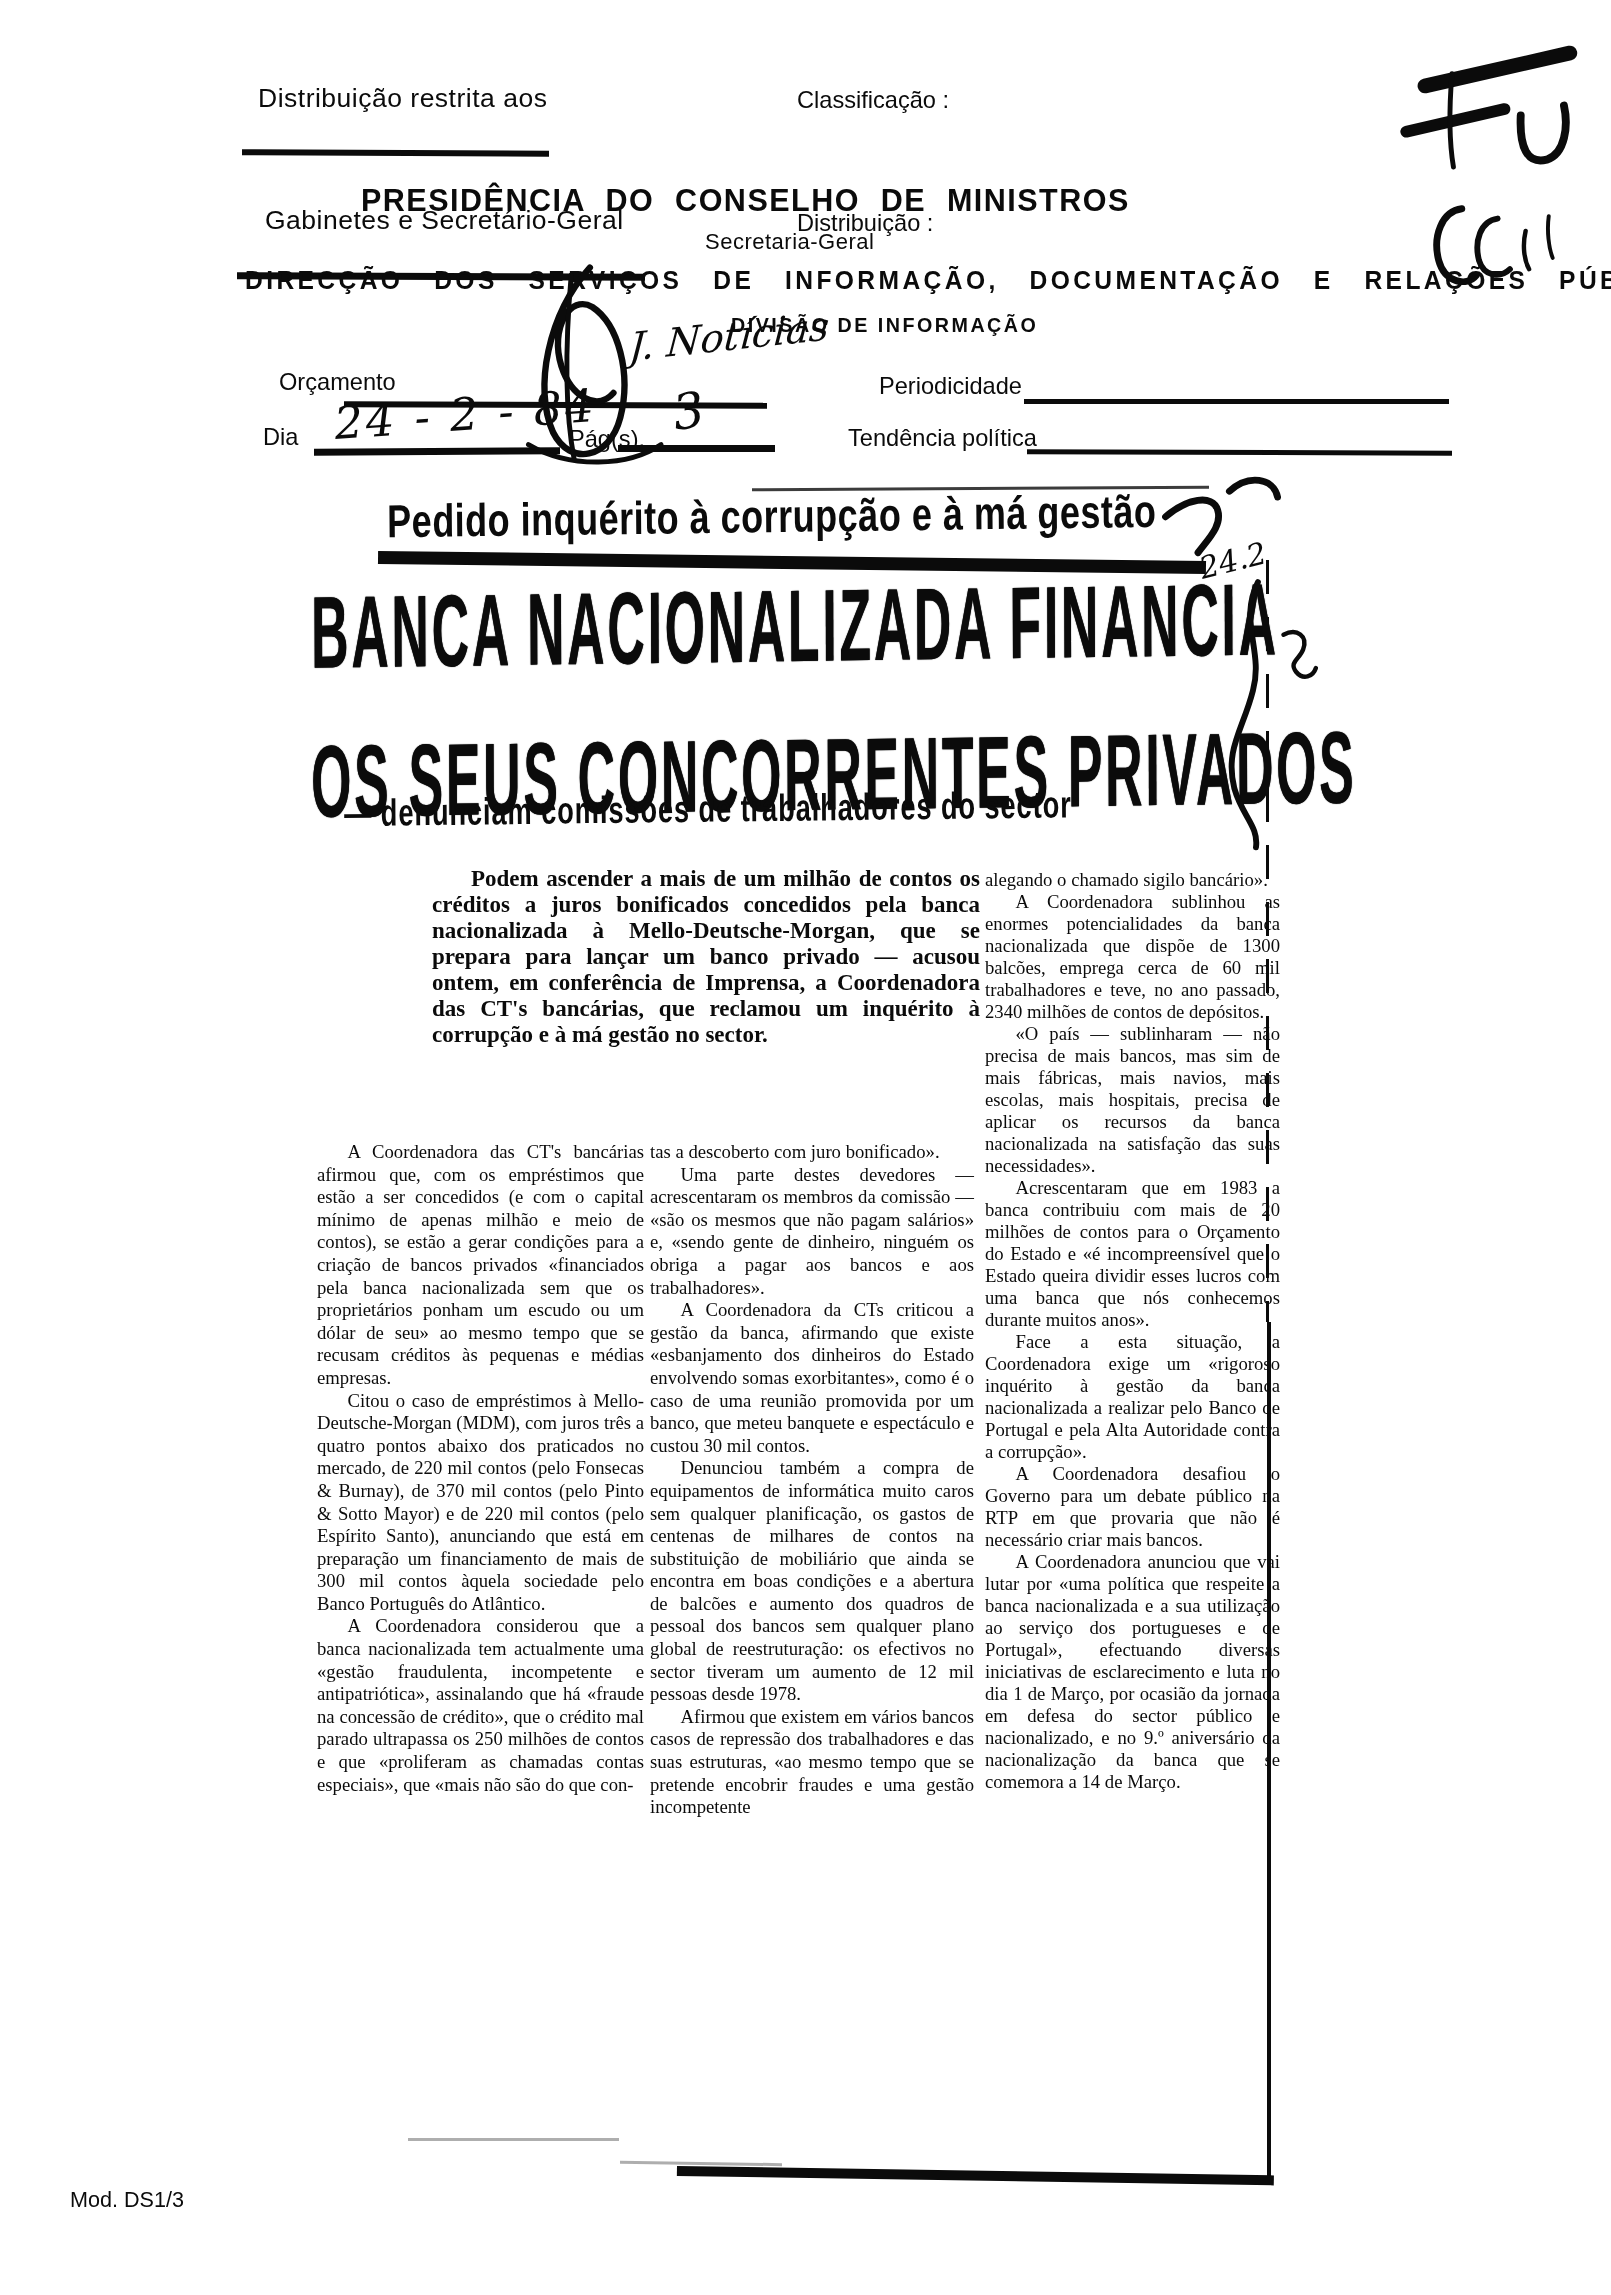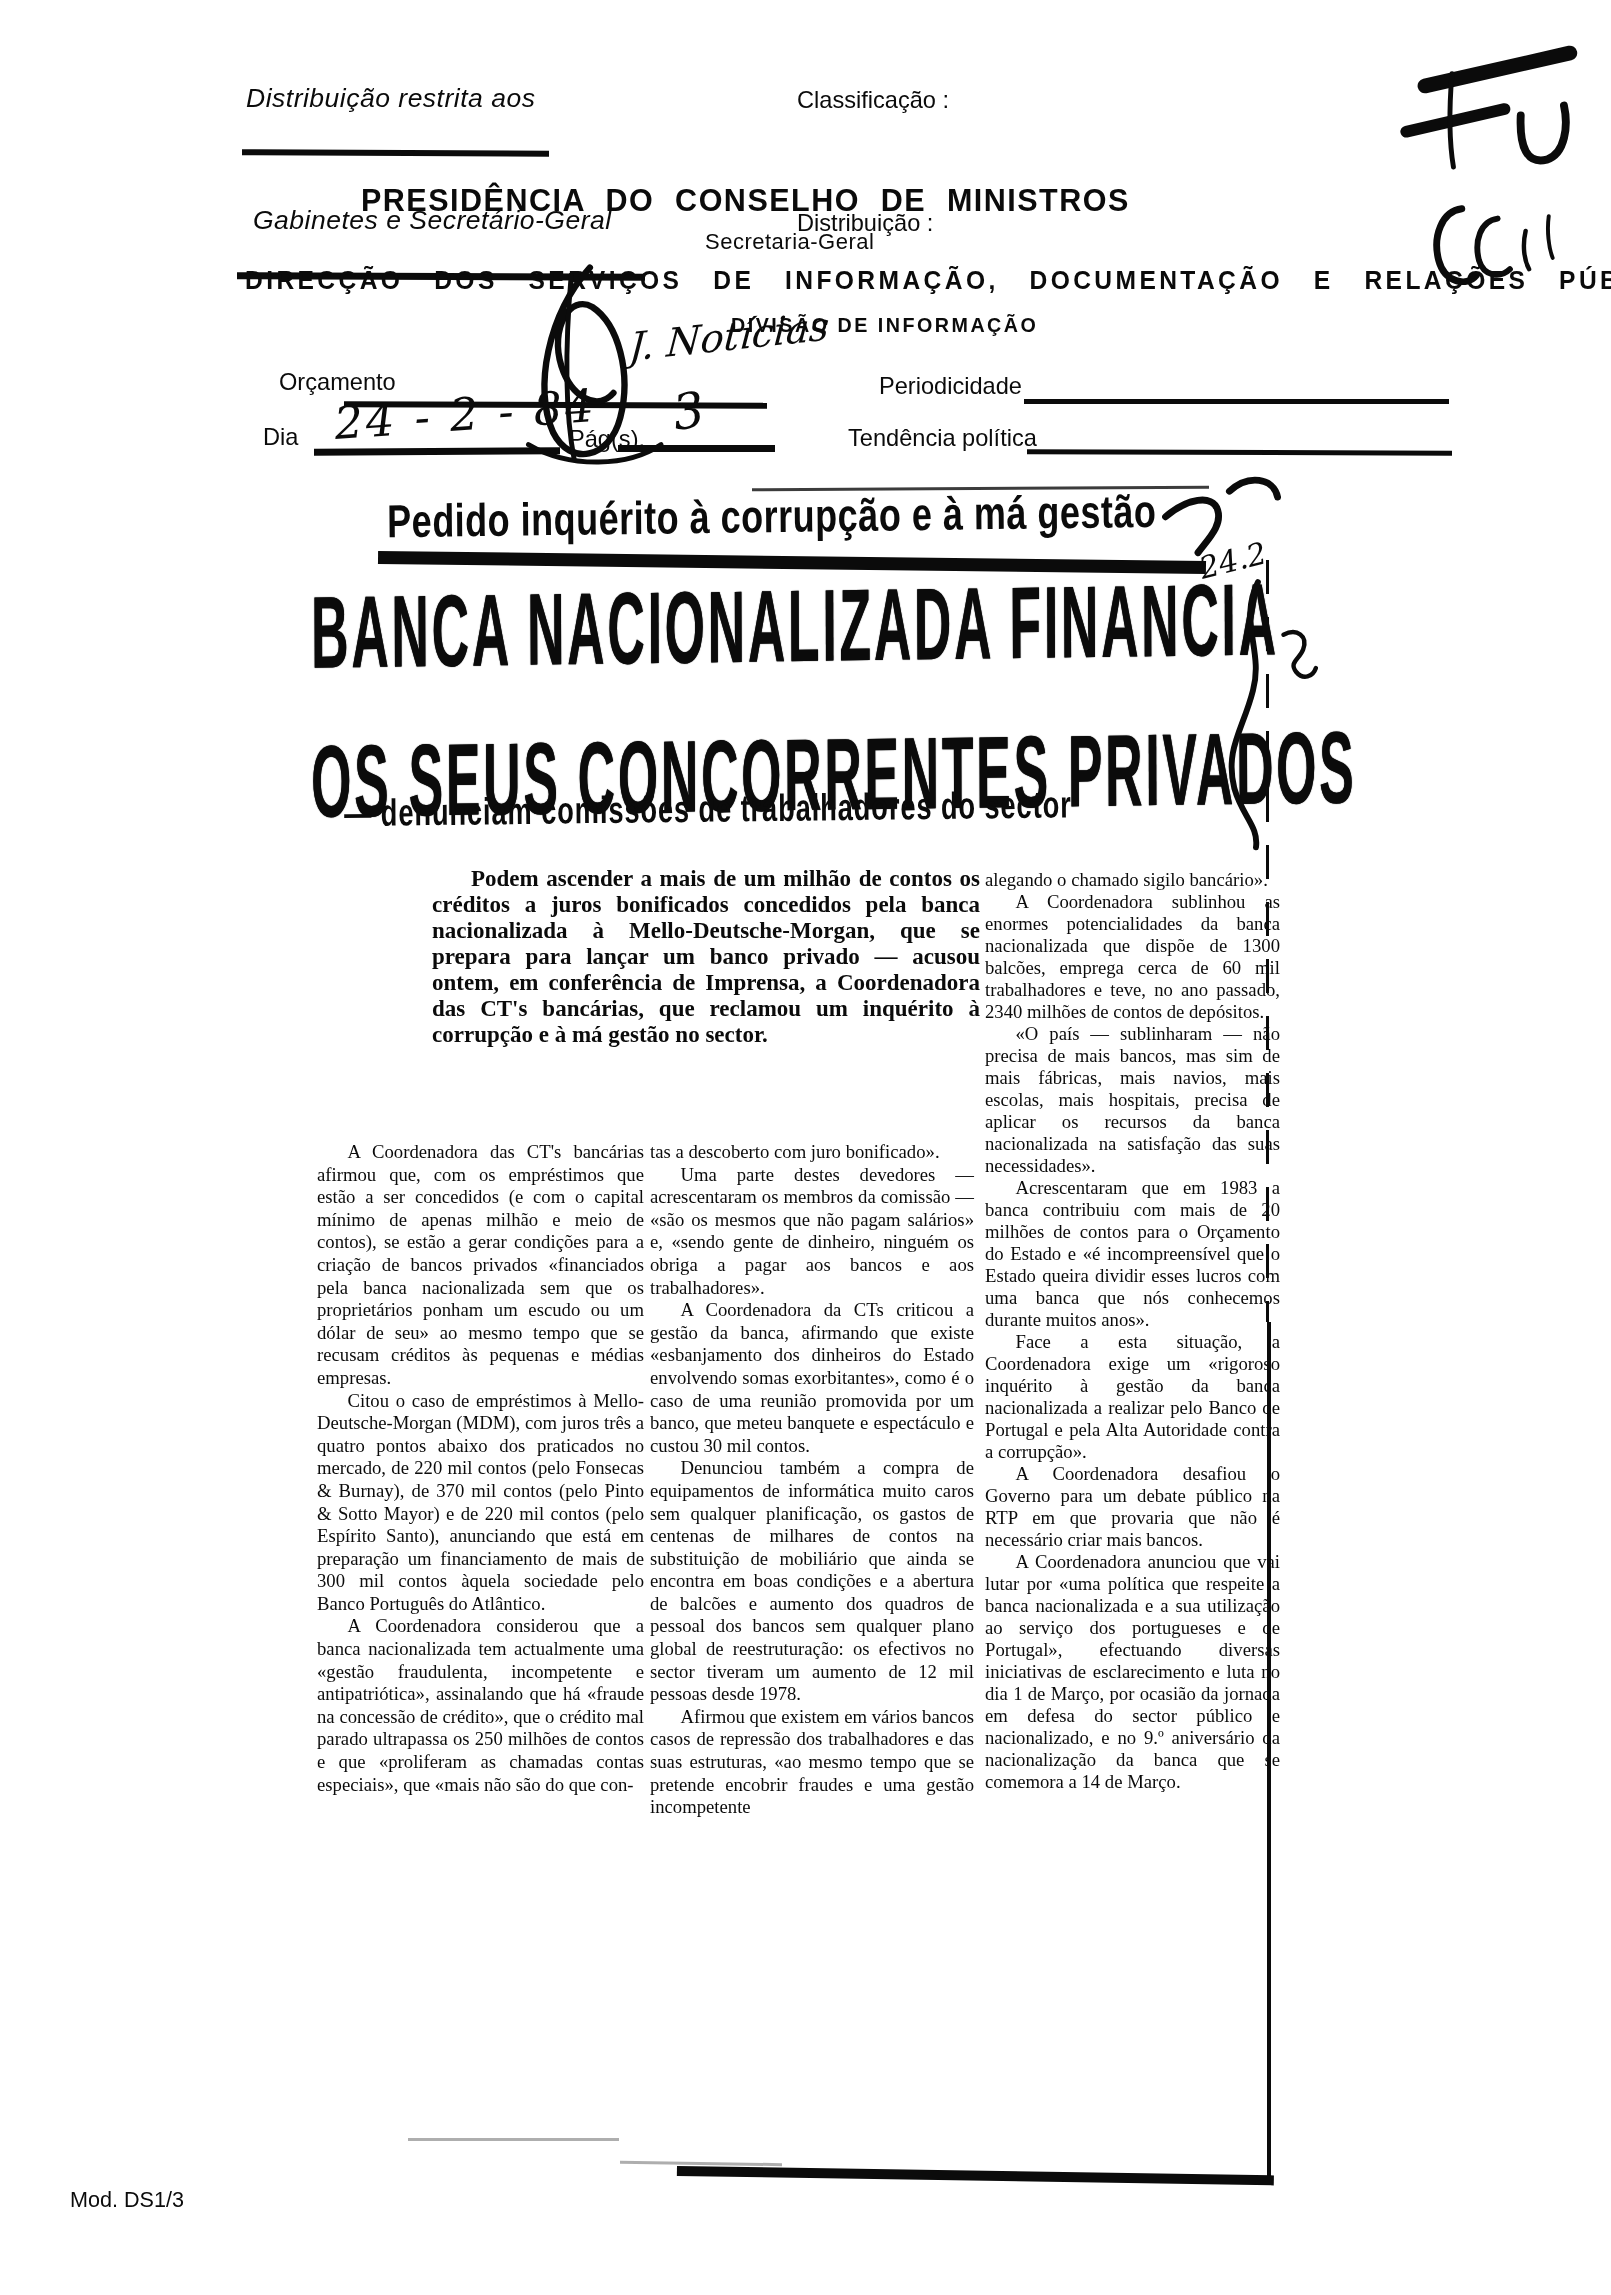--- a/index.html
+++ b/index.html
@@ -1,20 +1,20 @@
 <!DOCTYPE html>
 <html style="font-size:7.9px"><head>
 <meta charset="utf-8">
 <style>
   html,body{margin:0;padding:0;background:#e8e8e8;}
   #page{position:relative;width:1612px;height:2295px;background:#ffffff;overflow:hidden;
         font-family:"Liberation Sans",sans-serif;color:#0b0b0b;}
   .abs{position:absolute;}
   
-  .lbl-italic{font-style:italic;font-size:26.5px;letter-spacing:0.5px;}
+  .lbl-italic{font-size:26.5px;letter-spacing:0.5px;margin-left:12px;}
   .lbl{font-size:23.6px;}
   .rule{background:#0b0b0b;}
   .org-title{font-weight:bold;font-size:30.5px;letter-spacing:1.5px;word-spacing:10.8px;white-space:nowrap;}
   .org-sub{font-size:22px;letter-spacing:0.5px;}
   .org-dir{font-size:24.6px;font-weight:bold;letter-spacing:3.4px;word-spacing:20.6px;white-space:nowrap;transform:scaleY(1.05);transform-origin:left top;}
   .org-div{font-size:19.7px;font-weight:bold;letter-spacing:2.5px;white-space:nowrap;}
   .hand{font-family:"DejaVu Serif",serif;font-style:italic;color:#0b0b0b;}
   
   .kicker{font-weight:bold;font-size:36px;white-space:nowrap;transform:scale(1.0,1.28) rotate(-0.6deg);transform-origin:left top;letter-spacing:0.5px;}
   .headline{font-weight:bold;font-size:74px;white-space:nowrap;transform:scale(0.70,1.38) rotate(-0.4deg);transform-origin:left top;letter-spacing:3.9px;

